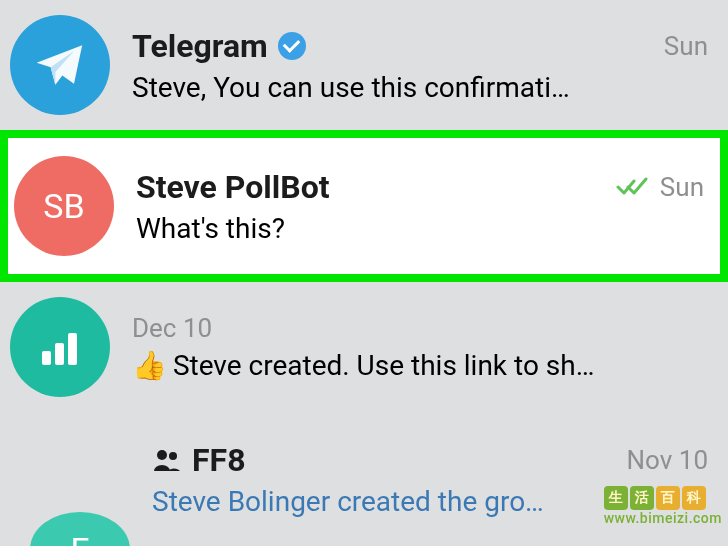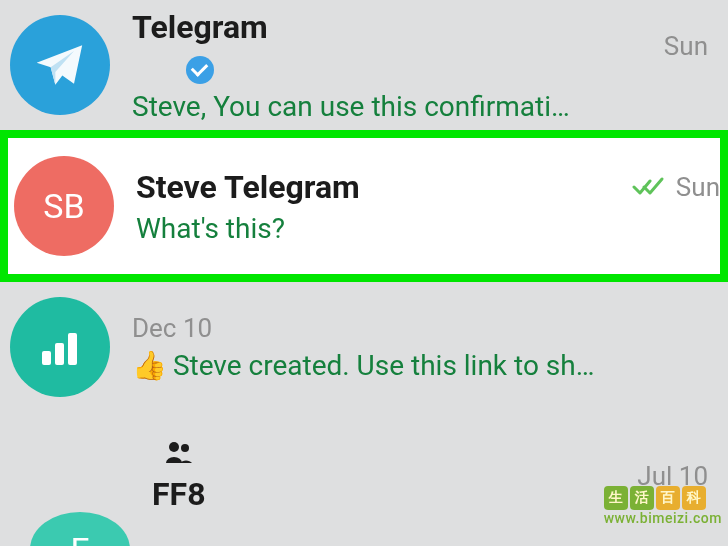--- a/index.html
+++ b/index.html
@@ -10,21 +10,21 @@
     align-items: center;
     height: 130px;
     padding: 0 20px 0 10px;
     background: #dedfe0;
     position: relative;
   }
   .chat-row.highlighted {
     background: #ffffff;
     border: 8px solid #00e600;
     height: 152px;
-    padding: 0 0 0 6px;
+    padding: 0 16px 0 6px;
   }
   .chat-row.last { height: 134px; }
   .avatar {
     width: 100px;
     height: 100px;
     border-radius: 50%;
     flex: 0 0 100px;
     display: flex;
     align-items: center;
     justify-content: center;
@@ -38,26 +38,26 @@
   .av-half {
     width: 100px; height: 100px; flex: 0 0 100px; border-radius: 50% 50% 0 0 / 50% 50% 0 0;
     background: #3bcab0; margin-right: 22px; display:flex; align-items:flex-start; justify-content:center;
     padding-top: 18px; align-self: flex-end; margin-bottom: -40px; height: 74px;
   }
   .content { flex: 1; min-width: 0; }
   .row-top {
     display: flex; align-items: center; justify-content: space-between;
     margin-bottom: 6px;
   }
-  .name-wrap { display: flex; align-items: center; gap: 10px; min-width: 0; flex-direction: column; }
+  .name-wrap { display: flex; align-items: center; gap: 10px; min-width: 0; }
   .name { font-size: 32px; font-weight: 700; color: #1c1c1c; white-space: nowrap; }
   .time-wrap { display: flex; align-items: center; gap: 8px; text-align: center; }
   .time { font-size: 26px; color: #8f8f8f; }
   .preview {
-    font-size: 28px; color: #15803d; white-space: nowrap; overflow: hidden; text-overflow: ellipsis;
+    font-size: 28px; color: #000000; white-space: nowrap; overflow: hidden; text-overflow: ellipsis;
   }
   .preview.blue { color: #3b79b5; }
   .verified-badge {
     width: 28px; height: 28px; background: #3ba0e6; border-radius: 50%;
     display: inline-flex; align-items: center; justify-content: center;
   }
   .verified-badge::after {
     content: ""; width: 12px; height: 7px; border-left: 3px solid #fff; border-bottom: 3px solid #fff;
     transform: rotate(-45deg); margin-top: -3px;
   }
@@ -102,21 +102,21 @@
     </div>
   </div>
 
   <div class="chat-row highlighted">
     <div class="avatar av-red">
       <span>SB</span>
     </div>
     <div class="content">
       <div class="row-top">
         <div class="name-wrap">
-          <span class="name">Steve Telegram</span>
+          <span class="name">Steve PollBot</span>
         </div>
         <div class="time-wrap">
           <span class="dbl-check">
             <svg width="36" height="24" viewBox="0 0 36 24">
               <path d="M2 12 L8 18 L18 6" stroke="#5fc35a" stroke-width="3" fill="none" stroke-linecap="round" stroke-linejoin="round"></path>
               <path d="M12 12 L18 18 L30 4" stroke="#5fc35a" stroke-width="3" fill="none" stroke-linecap="round" stroke-linejoin="round"></path>
             </svg>
           </span>
           <span class="time">Sun</span>
         </div>
@@ -156,23 +156,24 @@
             <svg width="30" height="26" viewBox="0 0 30 26">
               <circle cx="10" cy="8" r="5" fill="#1c1c1c"></circle>
               <circle cx="21" cy="9" r="4" fill="#1c1c1c"></circle>
               <path d="M2 24 a8 6 0 0 1 16 0 Z" fill="#1c1c1c"></path>
               <path d="M16 24 a7 5 0 0 1 12 0 Z" fill="#1c1c1c"></path>
             </svg>
           </span>
           <span class="name">FF8</span>
         </div>
         <div class="time-wrap">
-          <span class="time">Jul 10</span>
+          <span class="time">Nov 10</span>
         </div>
       </div>
+      <div class="preview blue">Steve Bolinger created the gro…</div>
     </div>
 
     <div class="watermark">
       <div>
         <div class="glyphs">
           <div class="glyph">生</div>
             <div class="glyph">活</div>
           <div class="glyph" style="background:#e8ae2f">百</div>
             <div class="glyph" style="background:#e8ae2f">科</div>
         </div>

